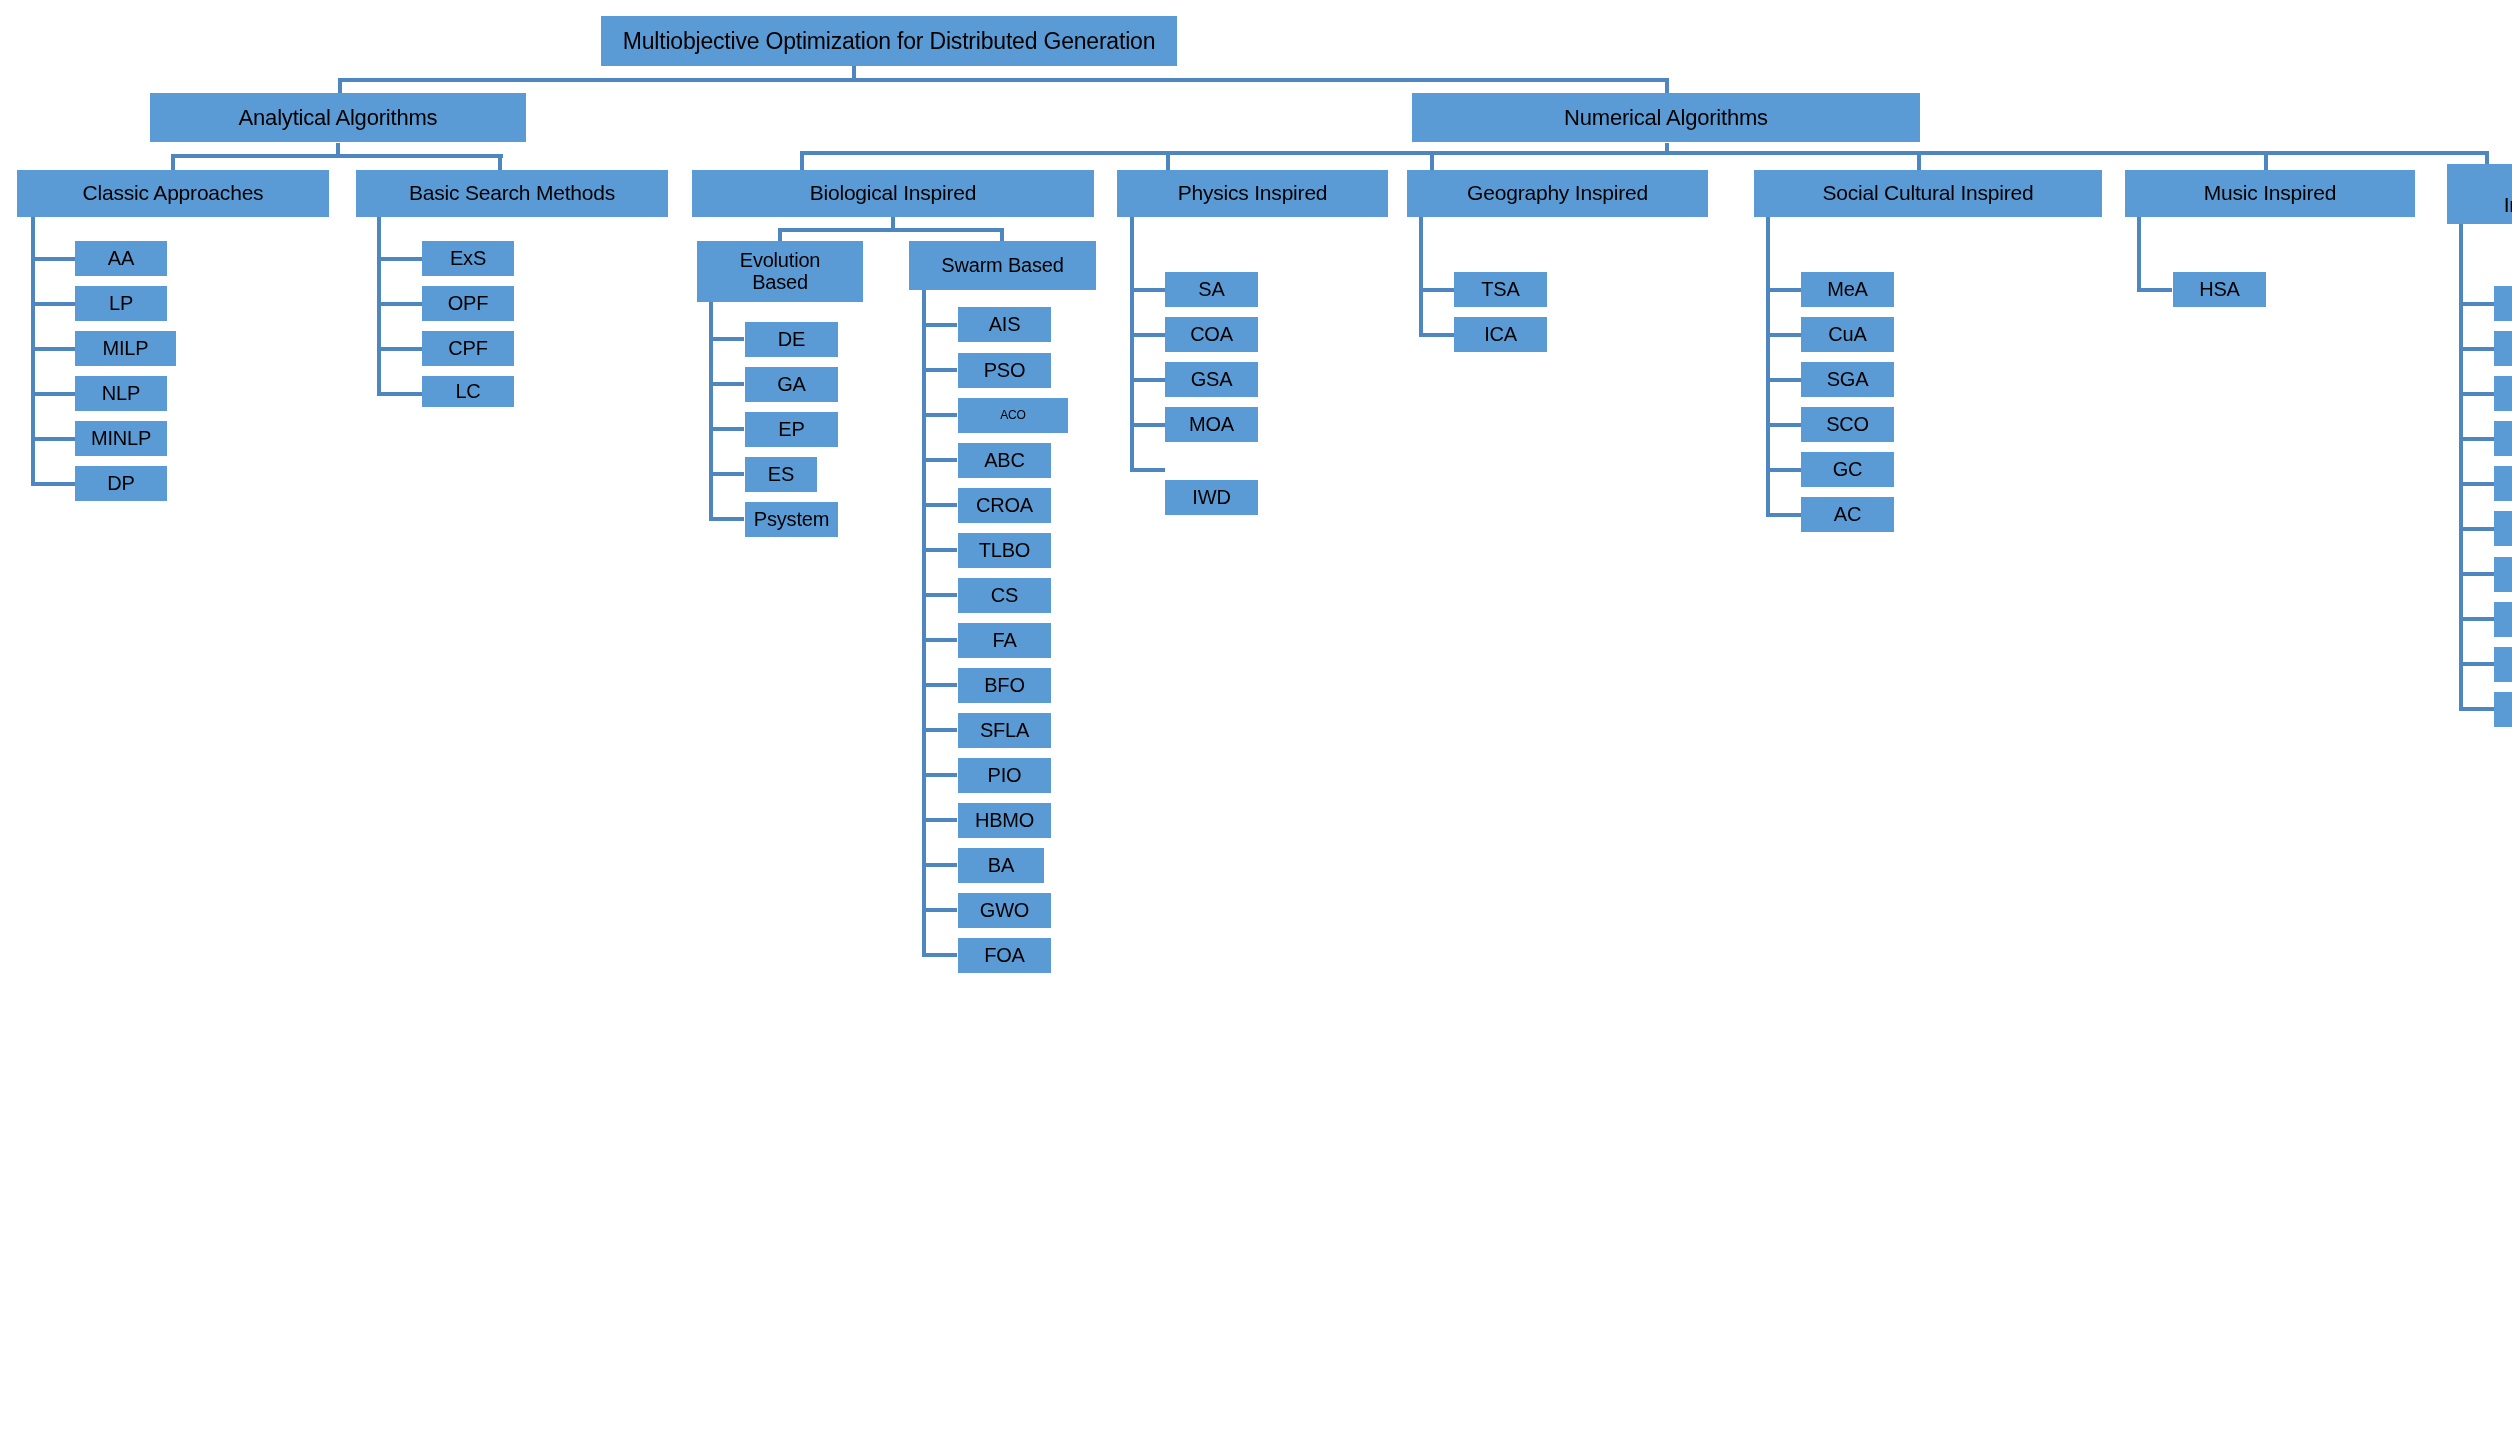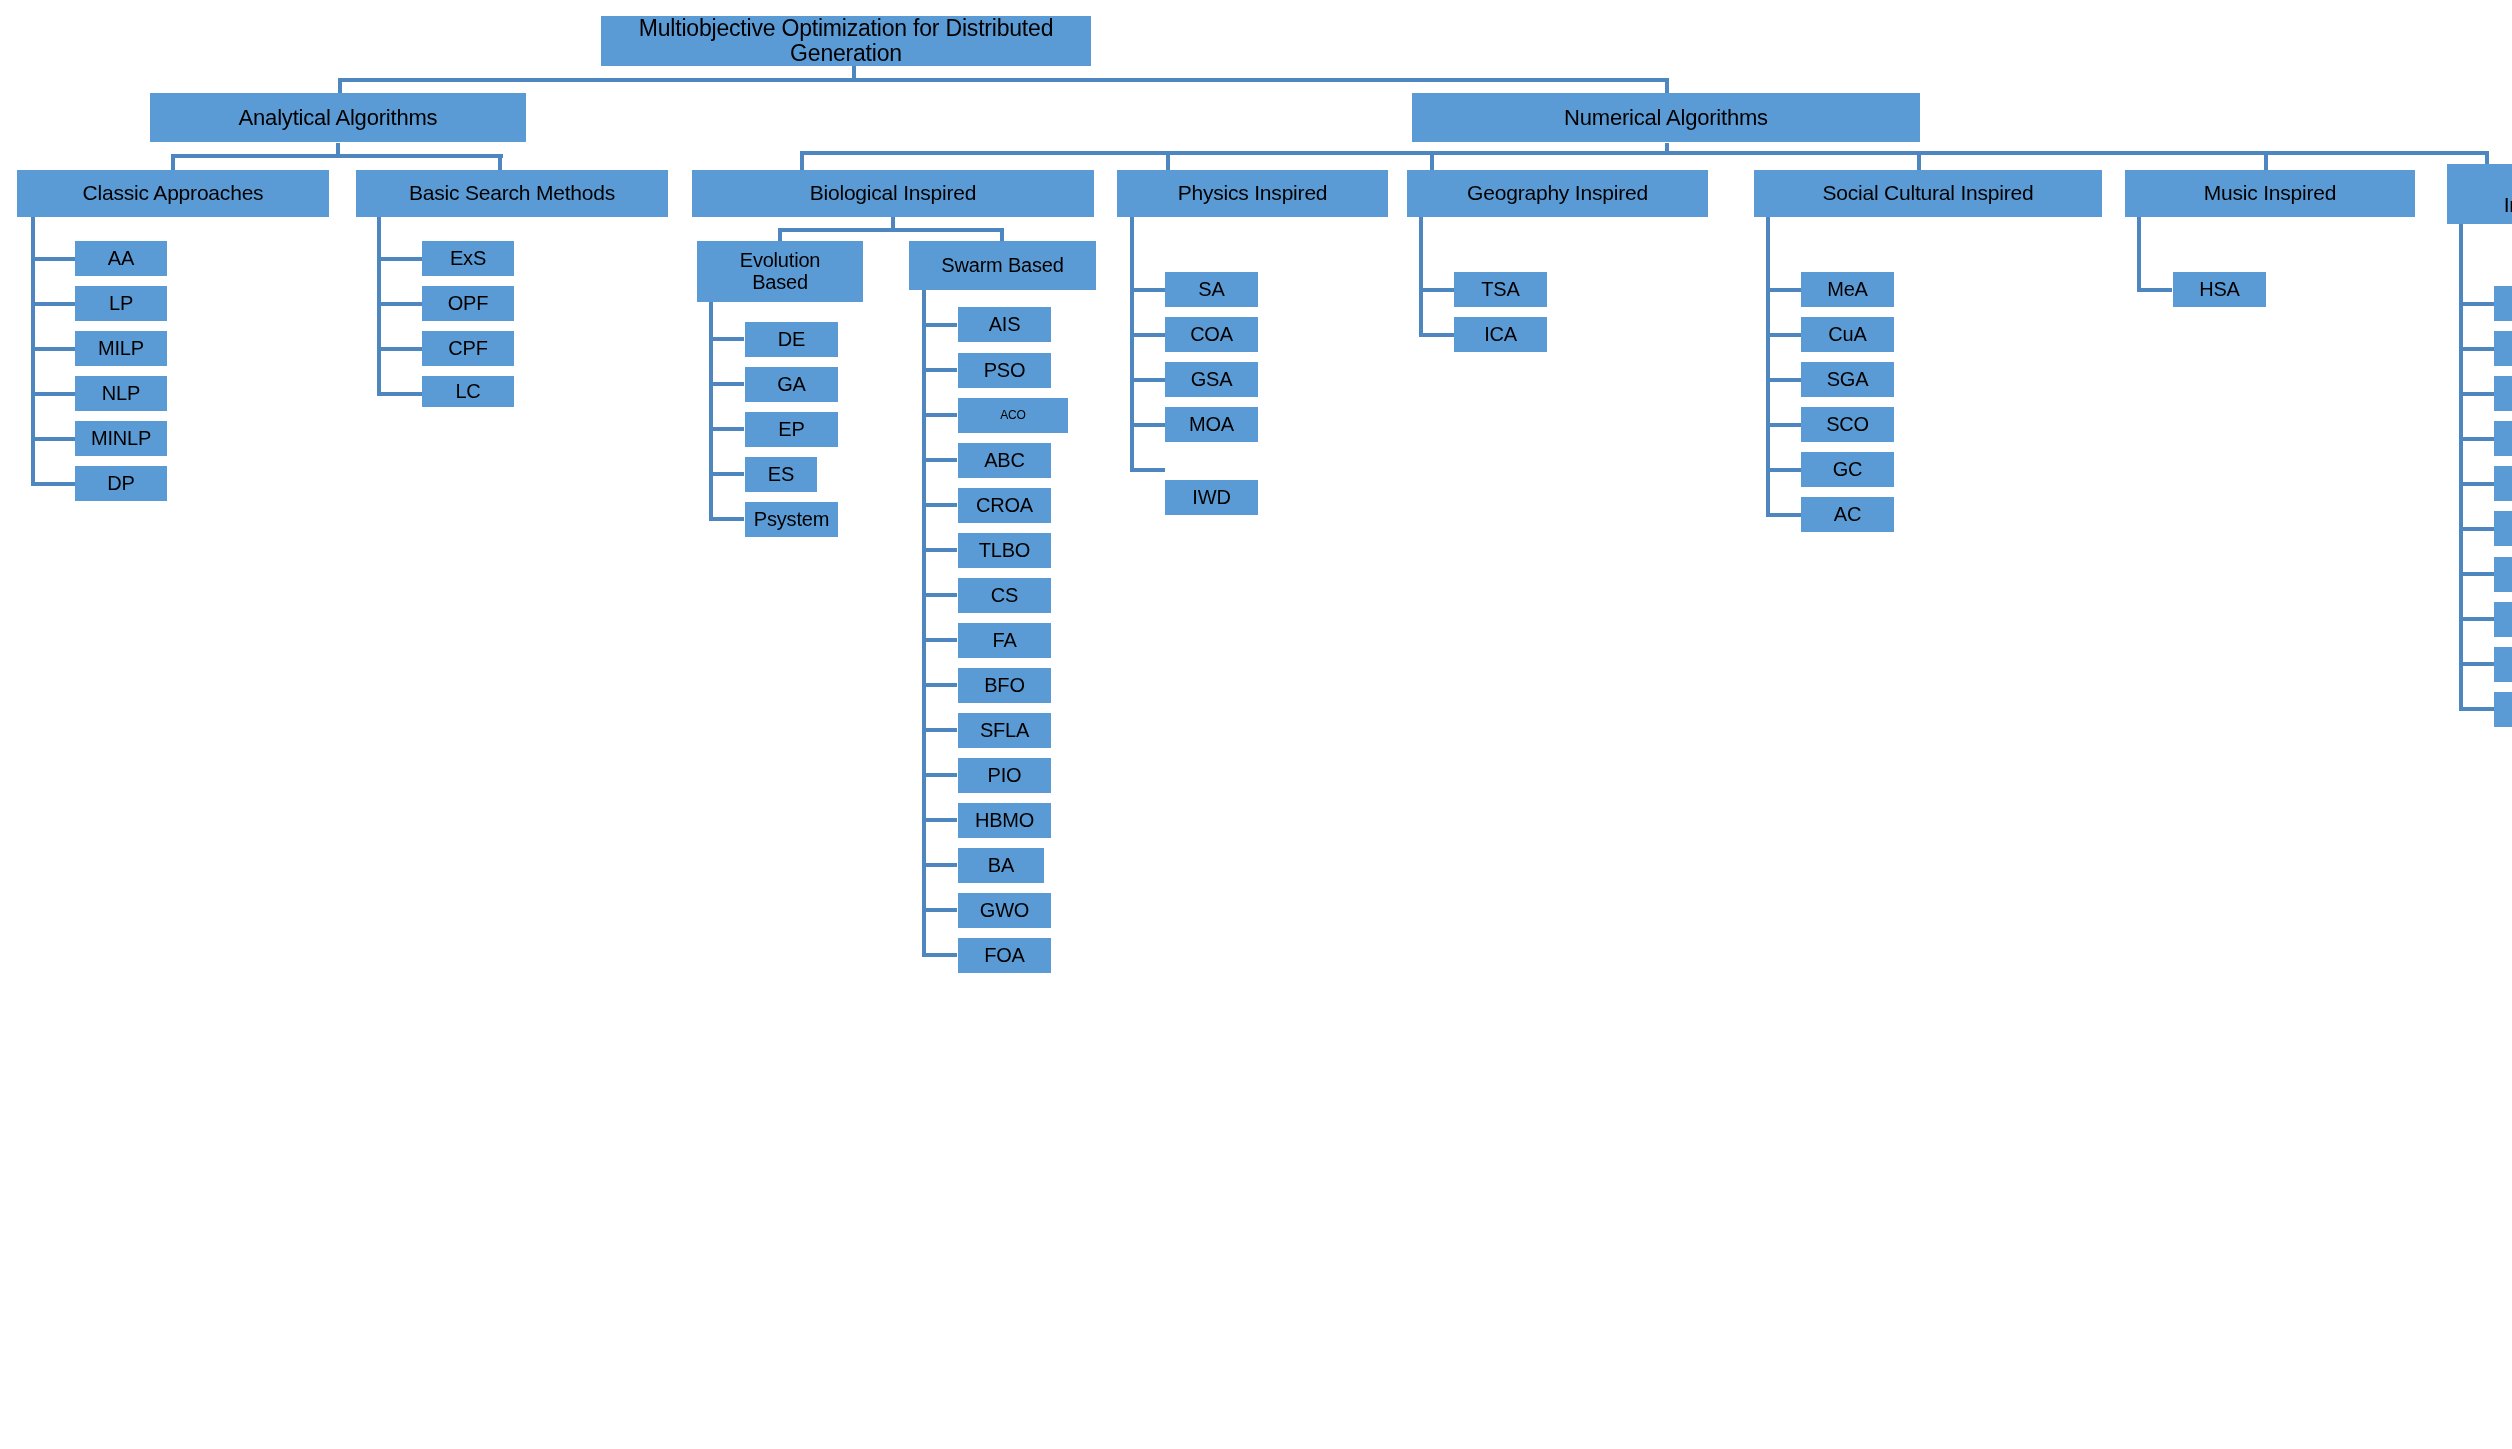--- a/index.html
+++ b/index.html
@@ -39,21 +39,21 @@
     background: #4E86BF;
   }
   .line.v { width: 4px; }
   .line.h { height: 4px; }
 </style>
 </head>
 <body>
 
 <div id="chart">
 
-  <div class="node root" style="left:601px; top:16px; width:490px; height:50px;">Multiobjective Optimization for Distributed Generation</div>
+  <div class="node root" style="left:601px; top:16px; width:576px; height:50px;">Multiobjective Optimization for Distributed Generation</div>
 
   <div class="line v" style="left:852px; top:66px; width:4px; height:16px;"></div>
 
   <div class="line h" style="left:338px; top:78px; width:1331px; height:4px;"></div>
 
   <div class="line v" style="left:338px; top:78px; width:4px; height:22px;"></div>
 
   <div class="line v" style="left:1665px; top:78px; width:4px; height:22px;"></div>
 
   <div class="node lvl1" style="left:150px; top:93px; width:376px; height:49px;">Analytical Algorithms</div>
@@ -100,21 +100,21 @@
 Based</div>
 
   <div class="node lvl3" style="left:909px; top:241px; width:187px; height:49px;">Swarm Based</div>
 
   <div id="leaf-layer">
       <div class="line h" style="left: 31px; top: 257px; width: 44px;"></div>
       <div class="node leaf" style="left: 75px; top: 241px; width: 92px; height: 35px; font-size: 20px;">AA</div>
       <div class="line h" style="left: 31px; top: 302px; width: 44px;"></div>
       <div class="node leaf" style="left: 75px; top: 286px; width: 92px; height: 35px; font-size: 20px;">LP</div>
       <div class="line h" style="left: 31px; top: 347px; width: 44px;"></div>
-      <div class="node leaf" style="left: 75px; top: 331px; width: 92px; height: 35px; font-size: 20px;">MILP</div>
+      <div class="node leaf" style="left: 75px; top: 331px; width: 101px; height: 35px; font-size: 20px;">MILP</div>
       <div class="line h" style="left: 31px; top: 392px; width: 44px;"></div>
       <div class="node leaf" style="left: 75px; top: 376px; width: 92px; height: 35px; font-size: 20px;">NLP</div>
       <div class="line h" style="left: 31px; top: 437px; width: 44px;"></div>
       <div class="node leaf" style="left: 75px; top: 421px; width: 92px; height: 35px; font-size: 20px;">MINLP</div>
       <div class="line h" style="left: 31px; top: 482px; width: 44px;"></div>
       <div class="node leaf" style="left: 75px; top: 466px; width: 92px; height: 35px; font-size: 20px;">DP</div>
       <div class="line v" style="left: 31px; top: 217px; height: 267px;"></div>
       <div class="line h" style="left: 377px; top: 257px; width: 45px;"></div>
       <div class="node leaf" style="left: 422px; top: 241px; width: 92px; height: 35px; font-size: 20px;">ExS</div>
       <div class="line h" style="left: 377px; top: 302px; width: 45px;"></div>

